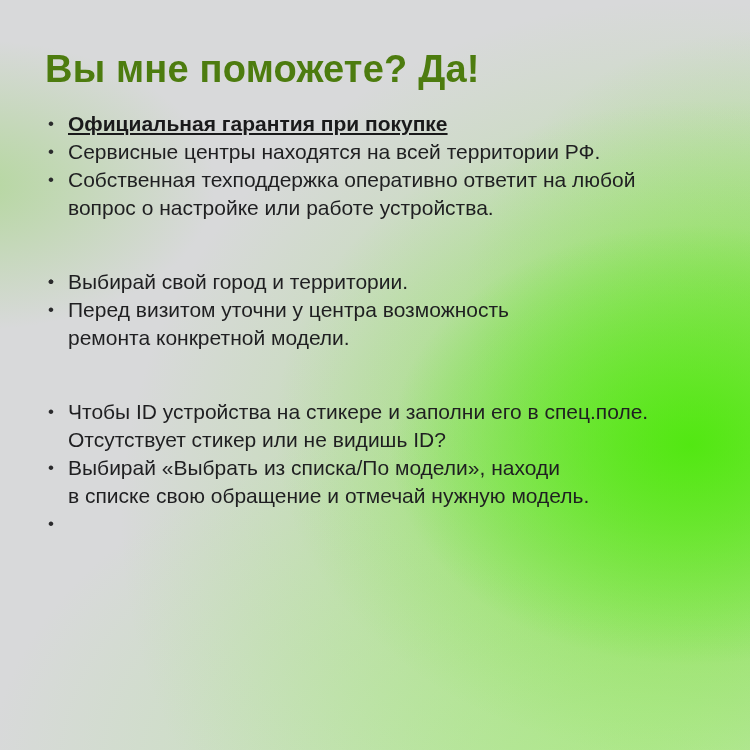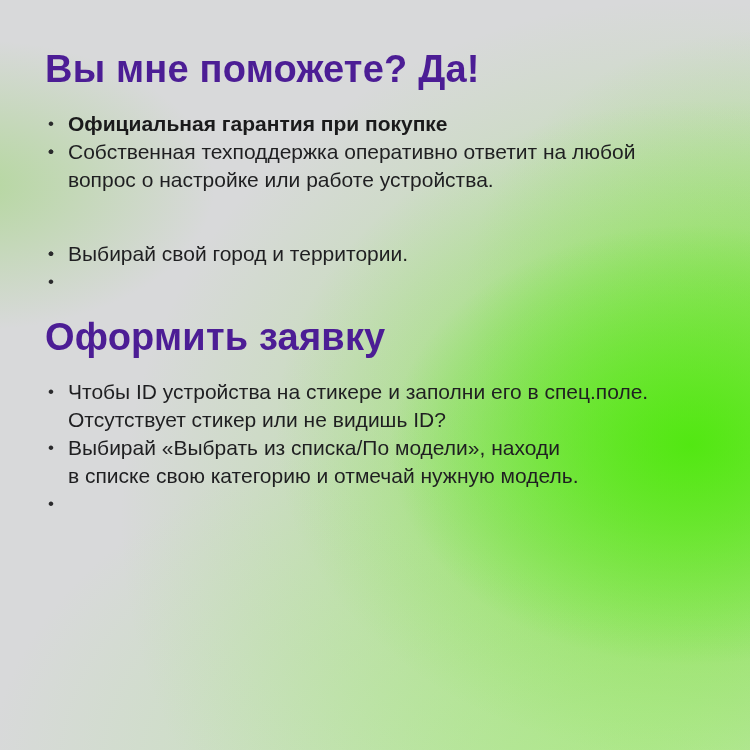--- a/index.html
+++ b/index.html
@@ -22,21 +22,21 @@
       radial-gradient(ellipse 240px 145px at -25px 185px, rgba(158,214,120,0.60) 0%, rgba(158,214,120,0) 100%);
   }
   .content {
     box-sizing: border-box;
     padding: 8px 38px 0 45px;
   }
   .heading {
     font-size: 38px;
     line-height: 46px;
     font-weight: 700;
-    color: #4c1d95;
+    color: #4d7c0f;
     letter-spacing: 0.2px;
     margin: 0 0 18px 0;
   }
   .heading.first {
     margin-top: 38px;
   }
   ul.bullets {
     list-style: none;
     margin: 0 0 46px 0;
     padding: 0;
@@ -55,72 +55,75 @@
     font-size: 17px;
     line-height: 28px;
     color: #2a2a2c;
   }
   ul.bullets li .txt {
     white-space: pre-line;
   }
   ul.bullets li.bold .txt {
     font-weight: 700;
     color: #1a1a1b;
+    text-decoration: underline;
   }
 </style>
 </head>
 <body>
 
 <main class="content">
 
   <section>
     <h1 class="heading first">Вы мне поможете? Да!</h1>
     <ul class="bullets">
       <li class="bold">
         <span class="dot">•</span>
         <span class="txt">Официальная гарантия при покупке</span>
       </li>
       <li>
         <span class="dot">•</span>
+        <span class="txt">Сервисные центры находятся на всей территории РФ.</span>
       </li>
       <li>
         <span class="dot">•</span>
         <span class="txt">Собственная техподдержка оперативно ответит на любой
 вопрос о настройке или работе устройства.</span>
       </li>
     </ul>
   </section>
 
   <section>
     <ul class="bullets">
       <li>
         <span class="dot">•</span>
       </li>
       <li>
         <span class="dot">•</span>
         <span class="txt">Выбирай свой город и территории.</span>
       </li>
       <li>
         <span class="dot">•</span>
+        <span class="txt">Перед визитом уточни у центра возможность
+ремонта конкретной модели.</span>
       </li>
     </ul>
   </section>
 
   <section>
-    <h2 class="heading">Оформить заявку</h2>
     <ul class="bullets">
       <li>
         <span class="dot">•</span>
         <span class="txt">Чтобы ID устройства на стикере и заполни его в спец.поле.
 Отсутствует стикер или не видишь ID?</span>
       </li>
       <li>
         <span class="dot">•</span>
         <span class="txt">Выбирай «Выбрать из списка/По модели», находи
-в списке свою категорию и отмечай нужную модель.</span>
+в списке свою обращение и отмечай нужную модель.</span>
       </li>
       <li>
         <span class="dot">•</span>
       </li>
     </ul>
   </section>
 
 </main>
 
 </body></html>

